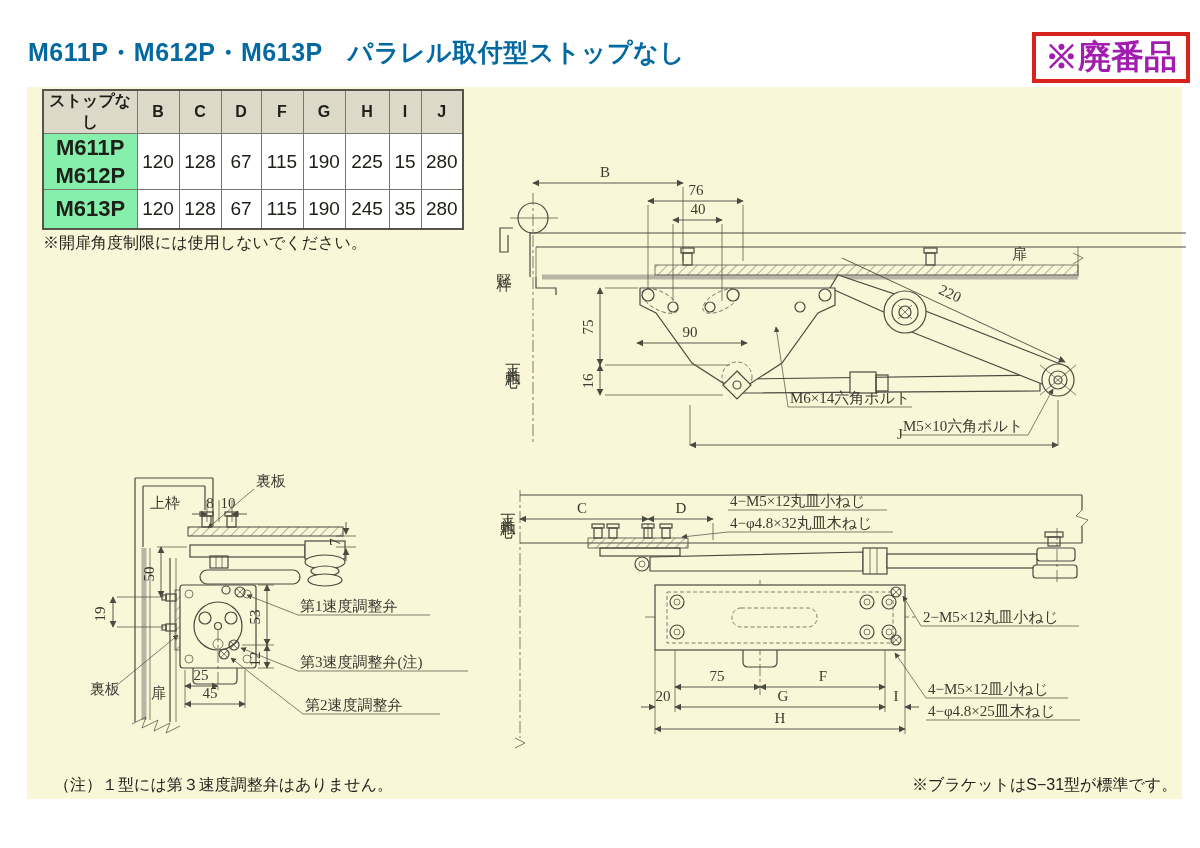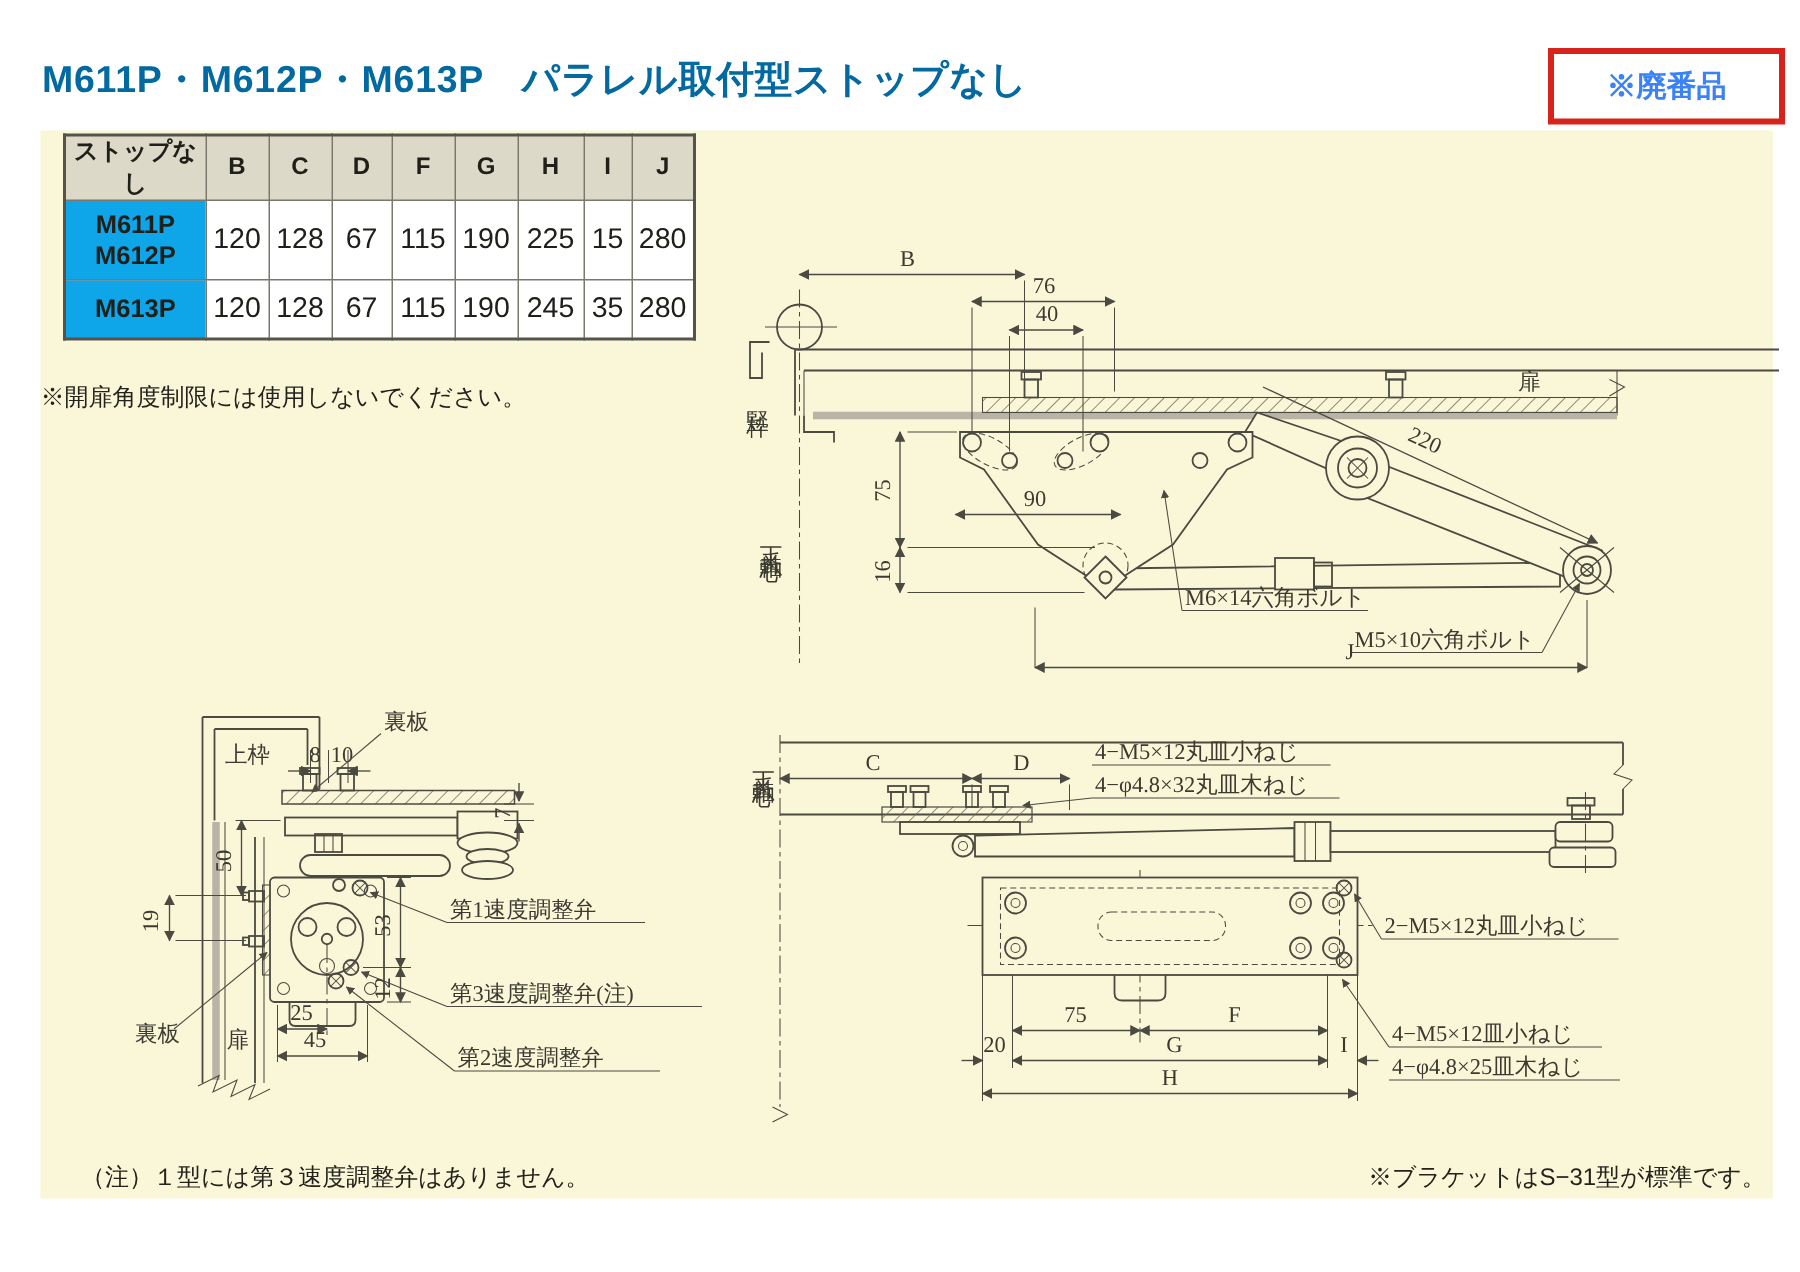--- a/index.html
+++ b/index.html
@@ -1,32 +1,32 @@
 <!DOCTYPE html>
 <html><head>
 <meta charset="utf-8">
 <style>
   html,body{margin:0;padding:0;}
   body{width:1200px;height:848px;position:relative;background:#ffffff;overflow:hidden;
        font-family:"Liberation Sans",sans-serif;}
   .abs{position:absolute;}
   #title{left:28px;top:36px;font-size:25px;font-weight:700;color:#0369a1;letter-spacing:.5px;}
   #badge{left:1032px;top:32px;width:158px;height:51px;box-sizing:border-box;border:4px solid #d8231d;
-         display:flex;align-items:center;justify-content:center;color:#3b82f6;font-size:20px;font-weight:800;}
+         display:flex;align-items:center;justify-content:center;color:#a21caf;font-size:33px;font-weight:800;}
   #panel{left:27px;top:87px;width:1155px;height:712px;background:#faf6d8;}
   
   #spec{left:42px;top:89px;border-collapse:collapse;background:#fff;}
   #spec td{border:1px solid #7a786d;text-align:center;vertical-align:middle;color:#20201a;padding:0 2px;}
   #spec{border:2px solid #55534a;}
   #spec tr.hdr td{background:#dcd9c9;font-weight:700;font-size:16px;height:36px;}
-  #spec td.model{background:#0ea5e9;font-weight:700;font-size:17px;white-space:pre-line;line-height:1.25;}
+  #spec td.model{background:#86efac;font-weight:700;font-size:22px;white-space:pre-line;line-height:1.25;}
   #spec td.val{font-size:19px;}
   #spec tr.r1 td{height:52px;} #spec tr.r2 td{height:38px;text-align:center;}
   .note{font-size:16px;color:#23231c;}
-  #tablenote{left:27px;top:233px;margin-top:22px;}
+  #tablenote{left:43px;top:233px;}
   #fnl{left:54px;top:775px;}
   #fnr{left:912px;top:775px;}
   
   .vlabel{position:absolute;writing-mode:vertical-rl;text-orientation:upright;
           font-family:"Liberation Serif",serif;font-size:15px;color:#3a3a30;letter-spacing:3px;}
   
   svg{position:absolute;overflow:visible;}
   .ln{stroke:#4a4a40;stroke-width:1.2;fill:none;}
   .lnf{stroke:#4a4a40;stroke-width:1.2;fill:#faf6d8;}
   .thin{stroke:#4a4a40;stroke-width:.7;fill:none;}

